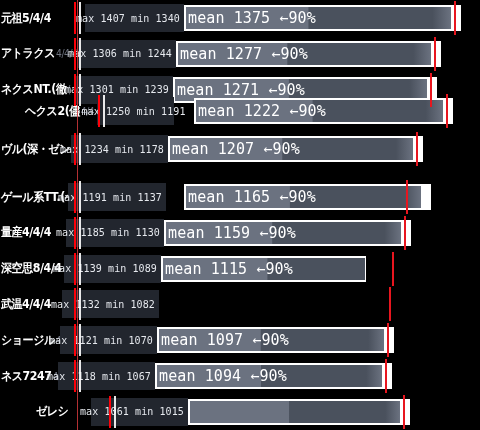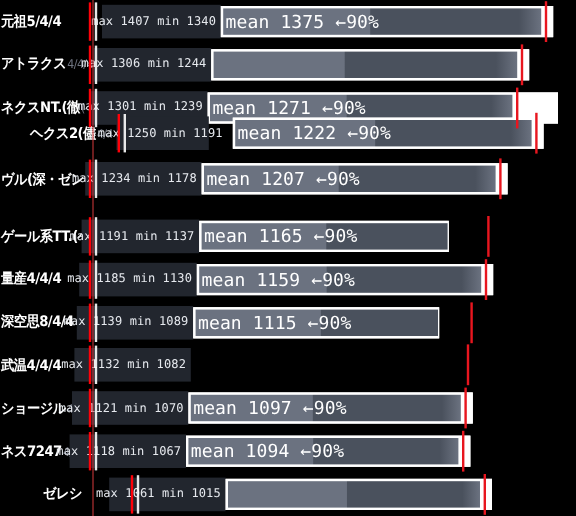--- a/index.html
+++ b/index.html
@@ -106,33 +106,34 @@
     </div>
     <div class="row" style="top: 35.8px;">
       <div class="labelcell">
         <div class="ylabel">アトラクス<span class="sub">4/4/4</span></div>
       </div>
       <div class="statplate" style="left: 78px; width: 98px;">
         <span class="stattext">max 1306 min 1244</span>
       </div>
       <div class="track" style="left: 176px; width: 265px;">
         <div class="barfill" style="width: 253px; background: linear-gradient(90deg, rgb(107, 114, 128) 0%, rgb(107, 114, 128) 43%, rgb(74, 81, 93) 43.4%, rgb(74, 81, 93) 93%, rgb(107, 114, 128) 100%);"></div>
+        <span class="meanlabel">mean 1277 ←90%</span>
       </div>
       <div class="endtick" style="left: 434px; top: 1px; height: 34px; background: rgb(232, 22, 31);"></div>
       <div class="refseg" style="left: 74px; top: 2px; height: 32px; background: rgb(255, 0, 8);"></div>
       <div class="refseg" style="left: 79px; top: 2px; height: 32px; background: rgb(255, 255, 255); opacity: 0.9;"></div>
     </div>
     <div class="row" style="top: 71.6px;">
       <div class="labelcell">
         <div class="ylabel">ネクスNT.(徹<span class="sub">(ヘレクス6.電中) 4/4/4</span></div>
       </div>
       <div class="statplate" style="left: 76px; width: 97px;">
         <span class="stattext">max 1301 min 1239</span>
       </div>
-      <div class="track" style="left: 173px; width: 292px; text-align: center;">
+      <div class="track" style="left: 173px; width: 264px; text-align: center;">
         <div class="barfill" style="width: 252px; background: linear-gradient(90deg, rgb(107, 114, 128) 0%, rgb(107, 114, 128) 45%, rgb(74, 81, 93) 45.4%, rgb(74, 81, 93) 93%, rgb(107, 114, 128) 100%);"></div>
         <span class="meanlabel">mean 1271 ←90%</span>
       </div>
       <div class="endtick" style="left: 430px; top: 1px; height: 34px; background: rgb(232, 22, 31);"></div>
       <div class="refseg" style="left: 74px; top: 2px; height: 32px; background: rgb(255, 0, 8);"></div>
       <div class="refseg" style="left: 79px; top: 2px; height: 32px; background: rgb(255, 255, 255); opacity: 0.9;"></div>
     </div>
     <div class="row" style="top: 93px; margin-left: 24px;">
       <div class="labelcell">
         <div class="ylabel">ヘクス2(儘<span class="sub">4/4</span></div>
@@ -163,21 +164,21 @@
       <div class="refseg" style="left: 74px; top: 2px; height: 32px; background: rgb(255, 0, 8);"></div>
       <div class="refseg" style="left: 79px; top: 2px; height: 32px; background: rgb(255, 255, 255); opacity: 0.9;"></div>
     </div>
     <div class="row" style="top: 179px;">
       <div class="labelcell">
         <div class="ylabel">ゲール系TT.(ヘレ<span class="sub">(ヘレクス6.電中)</span></div>
       </div>
       <div class="statplate" style="left: 68px; width: 98px;">
         <span class="stattext">max 1191 min 1137</span>
       </div>
-      <div class="track" style="left: 166px; width: 208px;">
+      <div class="track" style="left: 184px; width: 247px;">
         <div class="barfill" style="width: 235px; background: linear-gradient(90deg, rgb(107, 114, 128) 0%, rgb(107, 114, 128) 44%, rgb(74, 81, 93) 44.4%, rgb(74, 81, 93) 93%, rgb(107, 114, 128) 100%);"></div>
         <span class="meanlabel">mean 1165 ←90%</span>
       </div>
       <div class="endtick" style="left: 406px; top: 1px; height: 34px; background: rgb(232, 22, 31);"></div>
       <div class="refseg" style="left: 74px; top: 2px; height: 32px; background: rgb(255, 0, 8);"></div>
       <div class="refseg" style="left: 79px; top: 2px; height: 32px; background: rgb(255, 255, 255); opacity: 0.9;"></div>
     </div>
     <div class="row" style="top: 214.8px;">
       <div class="labelcell">
         <div class="ylabel">量産4/4/4</div>

